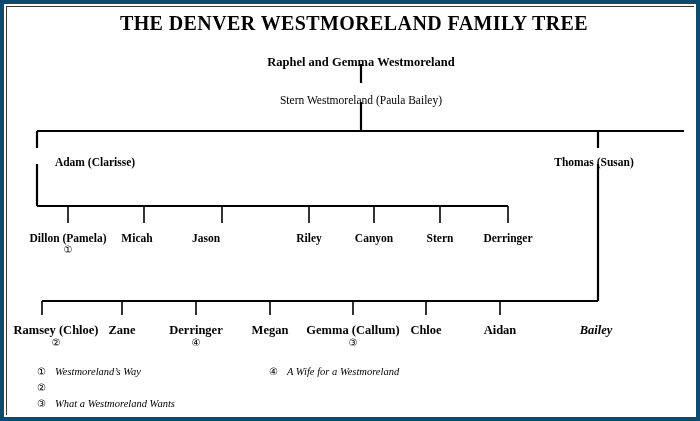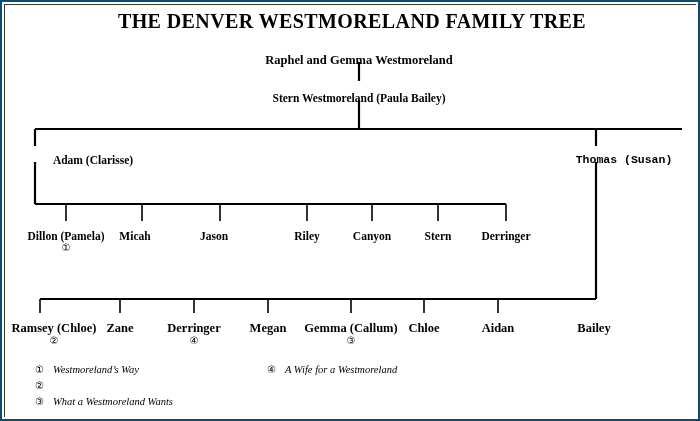--- a/index.html
+++ b/index.html
@@ -7,21 +7,21 @@
     margin: 0;
     padding: 0;
     background: #ffffff;
   }
   #page {
     position: relative;
     width: 700px;
     height: 421px;
     background: #ffffff;
     box-sizing: border-box;
-    border: 2px solid #0c4a6e;
+    border: 4px solid #0c4a6e;
     overflow: hidden;
     font-family: "Liberation Serif", "DejaVu Serif", serif;
     color: #000000;
   }
   #page::after {
     content: "";
     position: absolute;
     left: 2px; top: 2px; right: 2px; bottom: 2px;
     border-left: 1px solid #3a3632;
     border-top: 1px solid #3a3632;
@@ -48,21 +48,21 @@
   .node {
     position: absolute;
     transform: translateX(-50%);
     white-space: nowrap;
     text-align: center;
     font-size: 12.5px;
     font-weight: bold;
     line-height: 1.05;
   }
   .node.gen0 { font-size: 12.5px; }
-  .node.gen1 { font-weight: bold; font-size: 11.5px; }
+  .node.gen1 { font-weight: normal; font-size: 11.5px; }
   .node.gen2 { font-weight: bold; font-size: 11.5px; margin-left: 28px; }
   .node.gen3 { font-weight: bold; font-size: 11.5px; }
   .node .nm { display: block; }
   .node .mark {
     display: block;
     font-size: 10px;
     font-weight: normal;
     margin-top: 1px;
   }
   #legend {
@@ -135,31 +135,31 @@
   <div id="nodes">
       <div class="node gen0" style="left: 357px; top: 52px;">
         <span class="nm">Raphel and Gemma Westmoreland</span>
       </div>
       <div class="node gen1" style="left: 357px; top: 90px;">
         <span class="nm">Stern Westmoreland (Paula Bailey)</span>
       </div>
       <div class="node gen2" style="left: 63px; top: 152px;">
         <span class="nm">Adam (Clarisse)</span>
       </div>
-      <div class="node gen2" style="left: 594px; top: 152px; font-family: Liberation Mono, monospace;">
+      <div class="node gen2" style="left: 562px; top: 152px;">
         <span class="nm">Thomas (Susan)</span>
       </div>
       <div class="node gen3" style="left: 64px; top: 228px;">
         <span class="nm">Dillon (Pamela)</span>
         <span class="mark">①</span>
       </div>
       <div class="node gen3" style="left: 133px; top: 228px;">
         <span class="nm">Micah</span>
       </div>
-      <div class="node gen3" style="left: 212px; top: 228px;">
+      <div class="node gen3" style="left: 202px; top: 228px;">
         <span class="nm">Jason</span>
       </div>
       <div class="node gen3" style="left: 305px; top: 228px;">
         <span class="nm">Riley</span>
       </div>
       <div class="node gen3" style="left: 370px; top: 228px;">
         <span class="nm">Canyon</span>
       </div>
       <div class="node gen3" style="left: 436px; top: 228px;">
         <span class="nm">Stern</span>
@@ -184,21 +184,21 @@
       <div class="node gen4" style="left: 349px; top: 320px;">
         <span class="nm">Gemma (Callum)</span>
         <span class="mark">③</span>
       </div>
       <div class="node gen4" style="left: 422px; top: 320px;">
         <span class="nm">Chloe</span>
       </div>
       <div class="node gen4" style="left: 496px; top: 320px;">
         <span class="nm">Aidan</span>
       </div>
-      <div class="node gen4" style="left: 592px; top: 320px;">
+      <div class="node gen4" style="left: 592px; top: 320px; font-style: italic;">
         <span class="nm">Bailey</span>
       </div>
     </div>
 
   <div id="legend">
     <div class="legend-col left">
         <div class="legend-item">
           <span class="lmark">①</span>
           <span class="ltitle">Westmoreland’s Way</span>
         </div>

